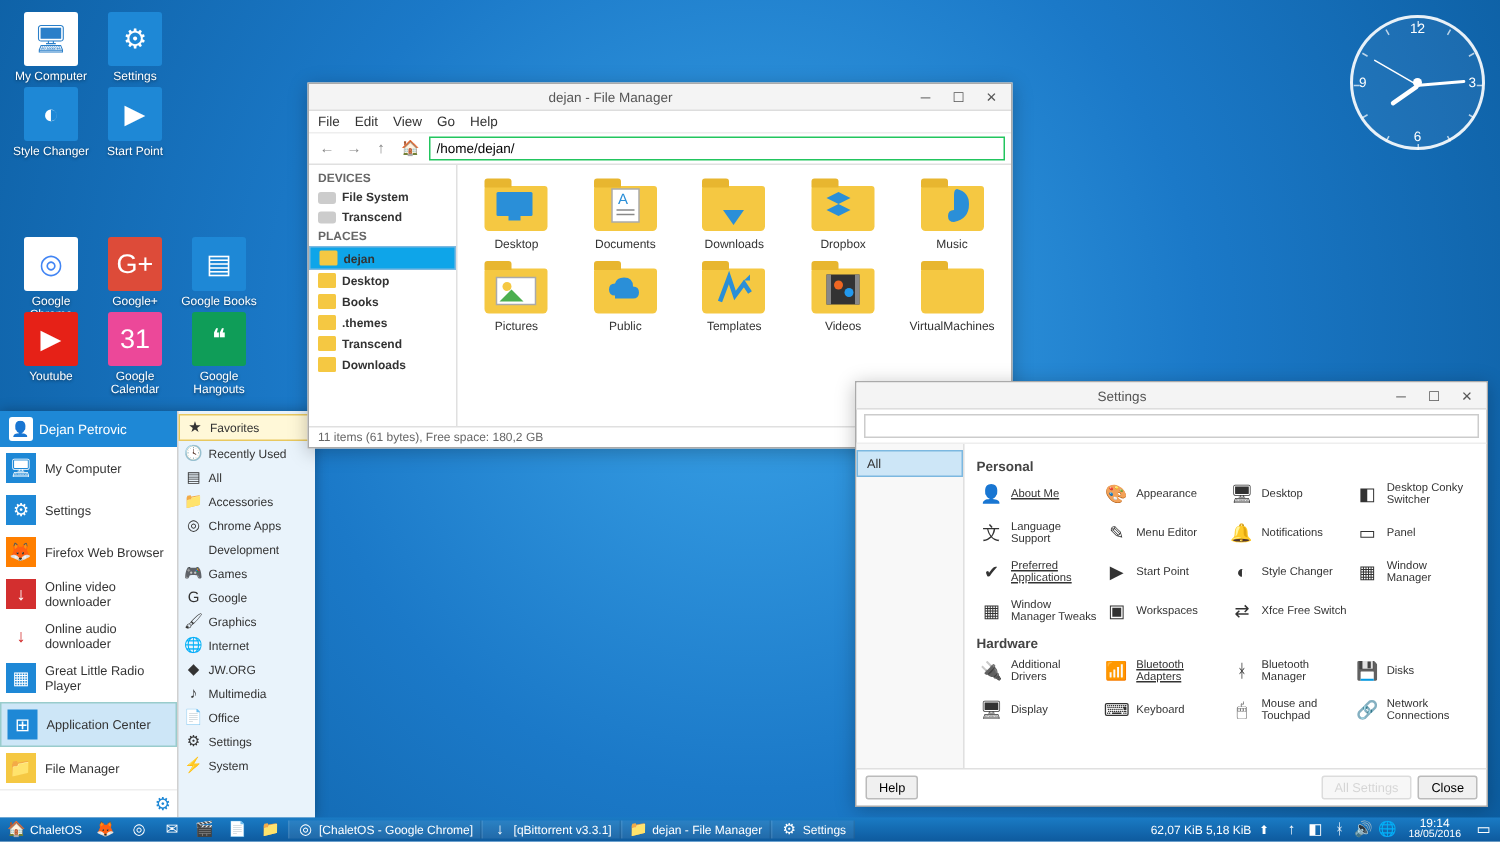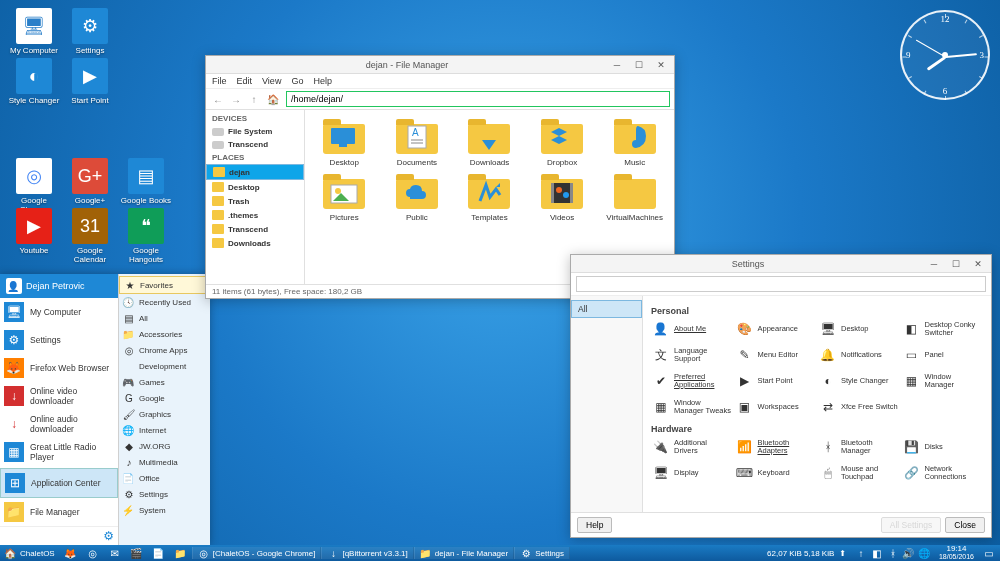--- a/index.html
+++ b/index.html
@@ -7,21 +7,21 @@
 
 
 .desktop { position:absolute; top:0; left:0; width:100%; height:100%; }
 .dicon { position:absolute; width:52px; text-align:center; color:#fff; cursor:pointer; }
 .dicon .ibox { width:36px; height:36px; margin:0 auto 2px; border-radius:2px; display:flex; align-items:center; justify-content:center; font-size:18px; }
 .dicon .lbl { font-size:8px; line-height:9px; text-shadow:0 1px 2px rgba(0,0,0,.5); }
 
 
 .clock { position:absolute; top:10px; right:10px; width:90px; height:90px; }
 .clock .face { width:90px; height:90px; border:2px solid rgba(255,255,255,.9); border-radius:50%; position:relative; background:rgba(255,255,255,.05); }
-.clock .num { position:absolute; color:#fff; font-size:9px;font-family:Liberation Serif, serif; }
+.clock .num { position:absolute; color:#fff; font-size:9px; }
 .clock .hand { position:absolute; background:#fff; left:50%; transform-origin:bottom center; border-radius:2px; }
 .clock .hr { width:3px; height:22px; top:23px; margin-left:-1.5px; transform:rotate(235deg); }
 .clock .mn { width:2px; height:32px; top:13px; margin-left:-1px; transform:rotate(85deg); }
 .clock .sc { width:1px; height:34px; top:11px; margin-left:-0.5px; background:#fff; transform:rotate(300deg); }
 .clock .ctr { position:absolute; width:6px; height:6px; background:#fff; border-radius:50%; left:50%; top:50%; margin:-3px 0 0 -3px; }
 .clock .tick { position:absolute; width:1px; height:4px; background:rgba(255,255,255,.7); left:50%; top:2px; transform-origin:0.5px 43px; }
 
 
 .startmenu { position:absolute; left:0; bottom:16px; width:210px; background:#fff; box-shadow:0 0 8px rgba(0,0,0,.3); display:flex; }
 .sm-left { width:118px; background:#fff; }
@@ -124,21 +124,21 @@
       </div>
       <div class="dicon" style="left: 120px; top: 158px;">
         <div class="ibox" style="background:#1e88d6;color:#fff">▤</div>
         <div class="lbl">Google Books</div>
       </div>
       <div class="dicon" style="left: 8px; top: 208px;">
         <div class="ibox" style="background:#e62117;color:#fff">▶</div>
         <div class="lbl">Youtube</div>
       </div>
       <div class="dicon" style="left: 64px; top: 208px;">
-        <div class="ibox" style="background:#a16207;color:#fff">31</div>
+        <div class="ibox" style="background:#ec4899;color:#fff">31</div>
         <div class="lbl">Google Calendar</div>
       </div>
       <div class="dicon" style="left: 120px; top: 208px;">
         <div class="ibox" style="background:#0f9d58;color:#fff">❝</div>
         <div class="lbl">Google Hangouts</div>
       </div>
     </div>
 
   <div class="clock">
     <div class="face">
@@ -317,21 +317,21 @@
           <div class="sitem sel">
             <div class="sic"></div>
             <span>dejan</span>
           </div>
           <div class="sitem">
             <div class="sic"></div>
             <span>Desktop</span>
           </div>
           <div class="sitem">
             <div class="sic"></div>
-            <span>Trash</span>
+            <span>Books</span>
           </div>
           <div class="sitem">
             <div class="sic"></div>
             <span>.themes</span>
           </div>
           <div class="sitem">
             <div class="sic"></div>
             <span>Transcend</span>
           </div>
           <div class="sitem">

